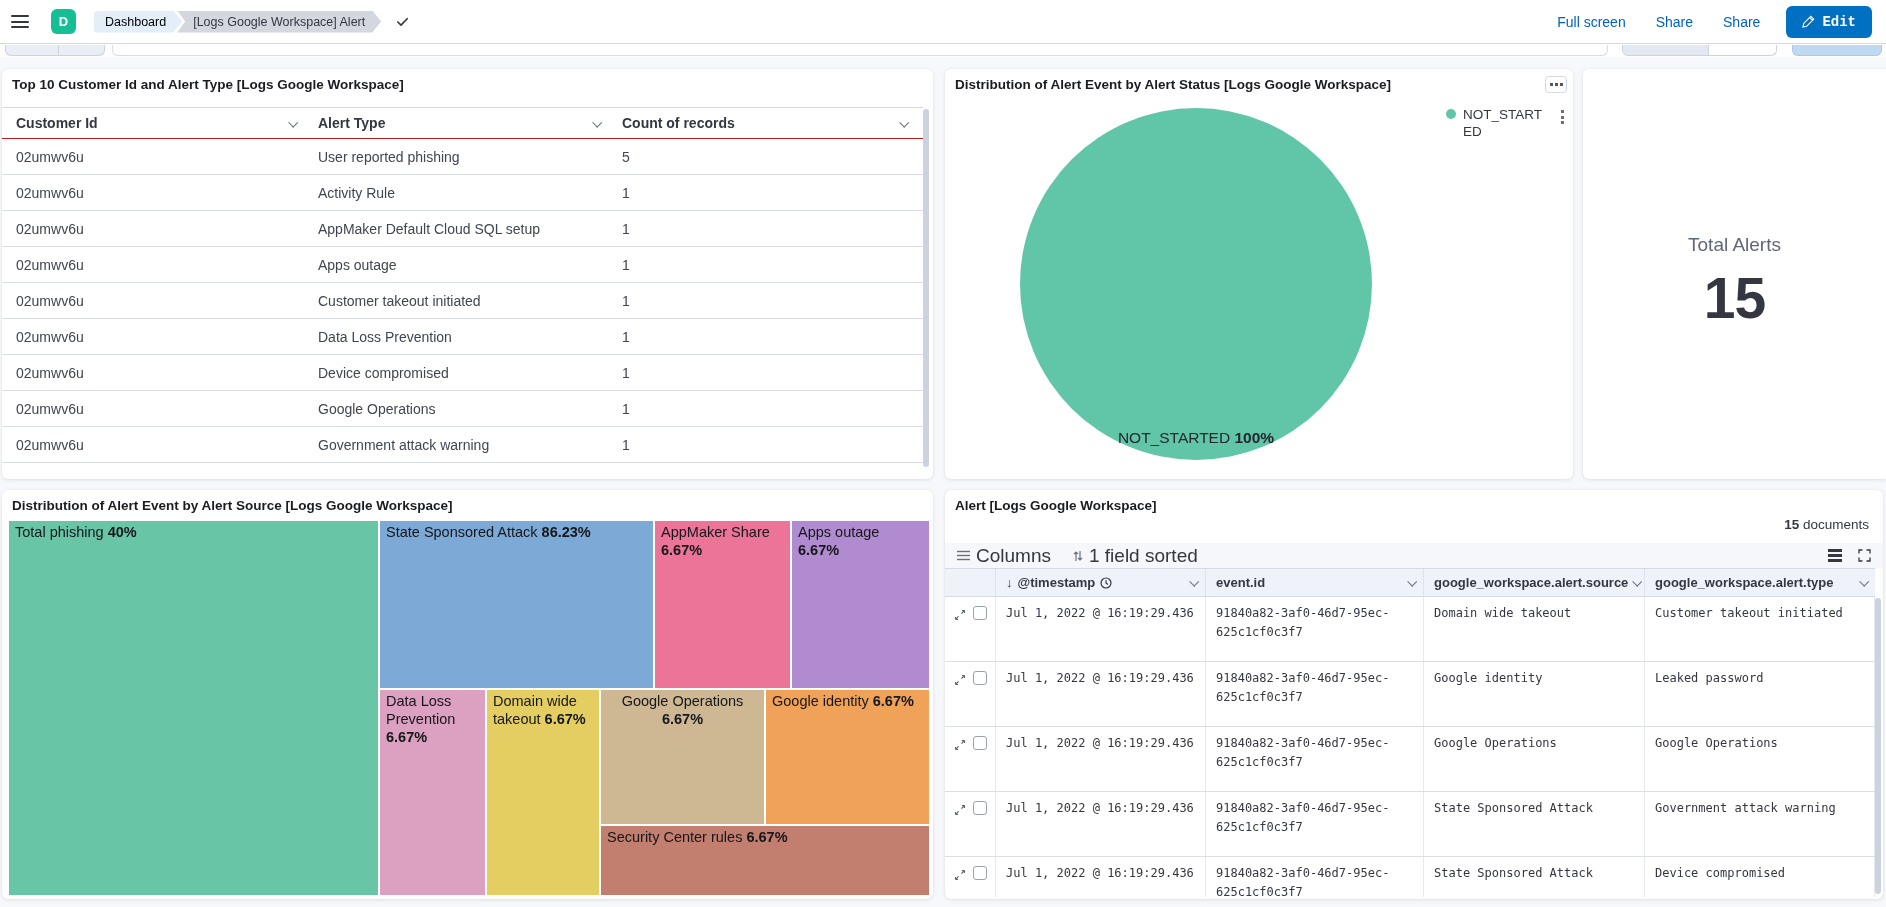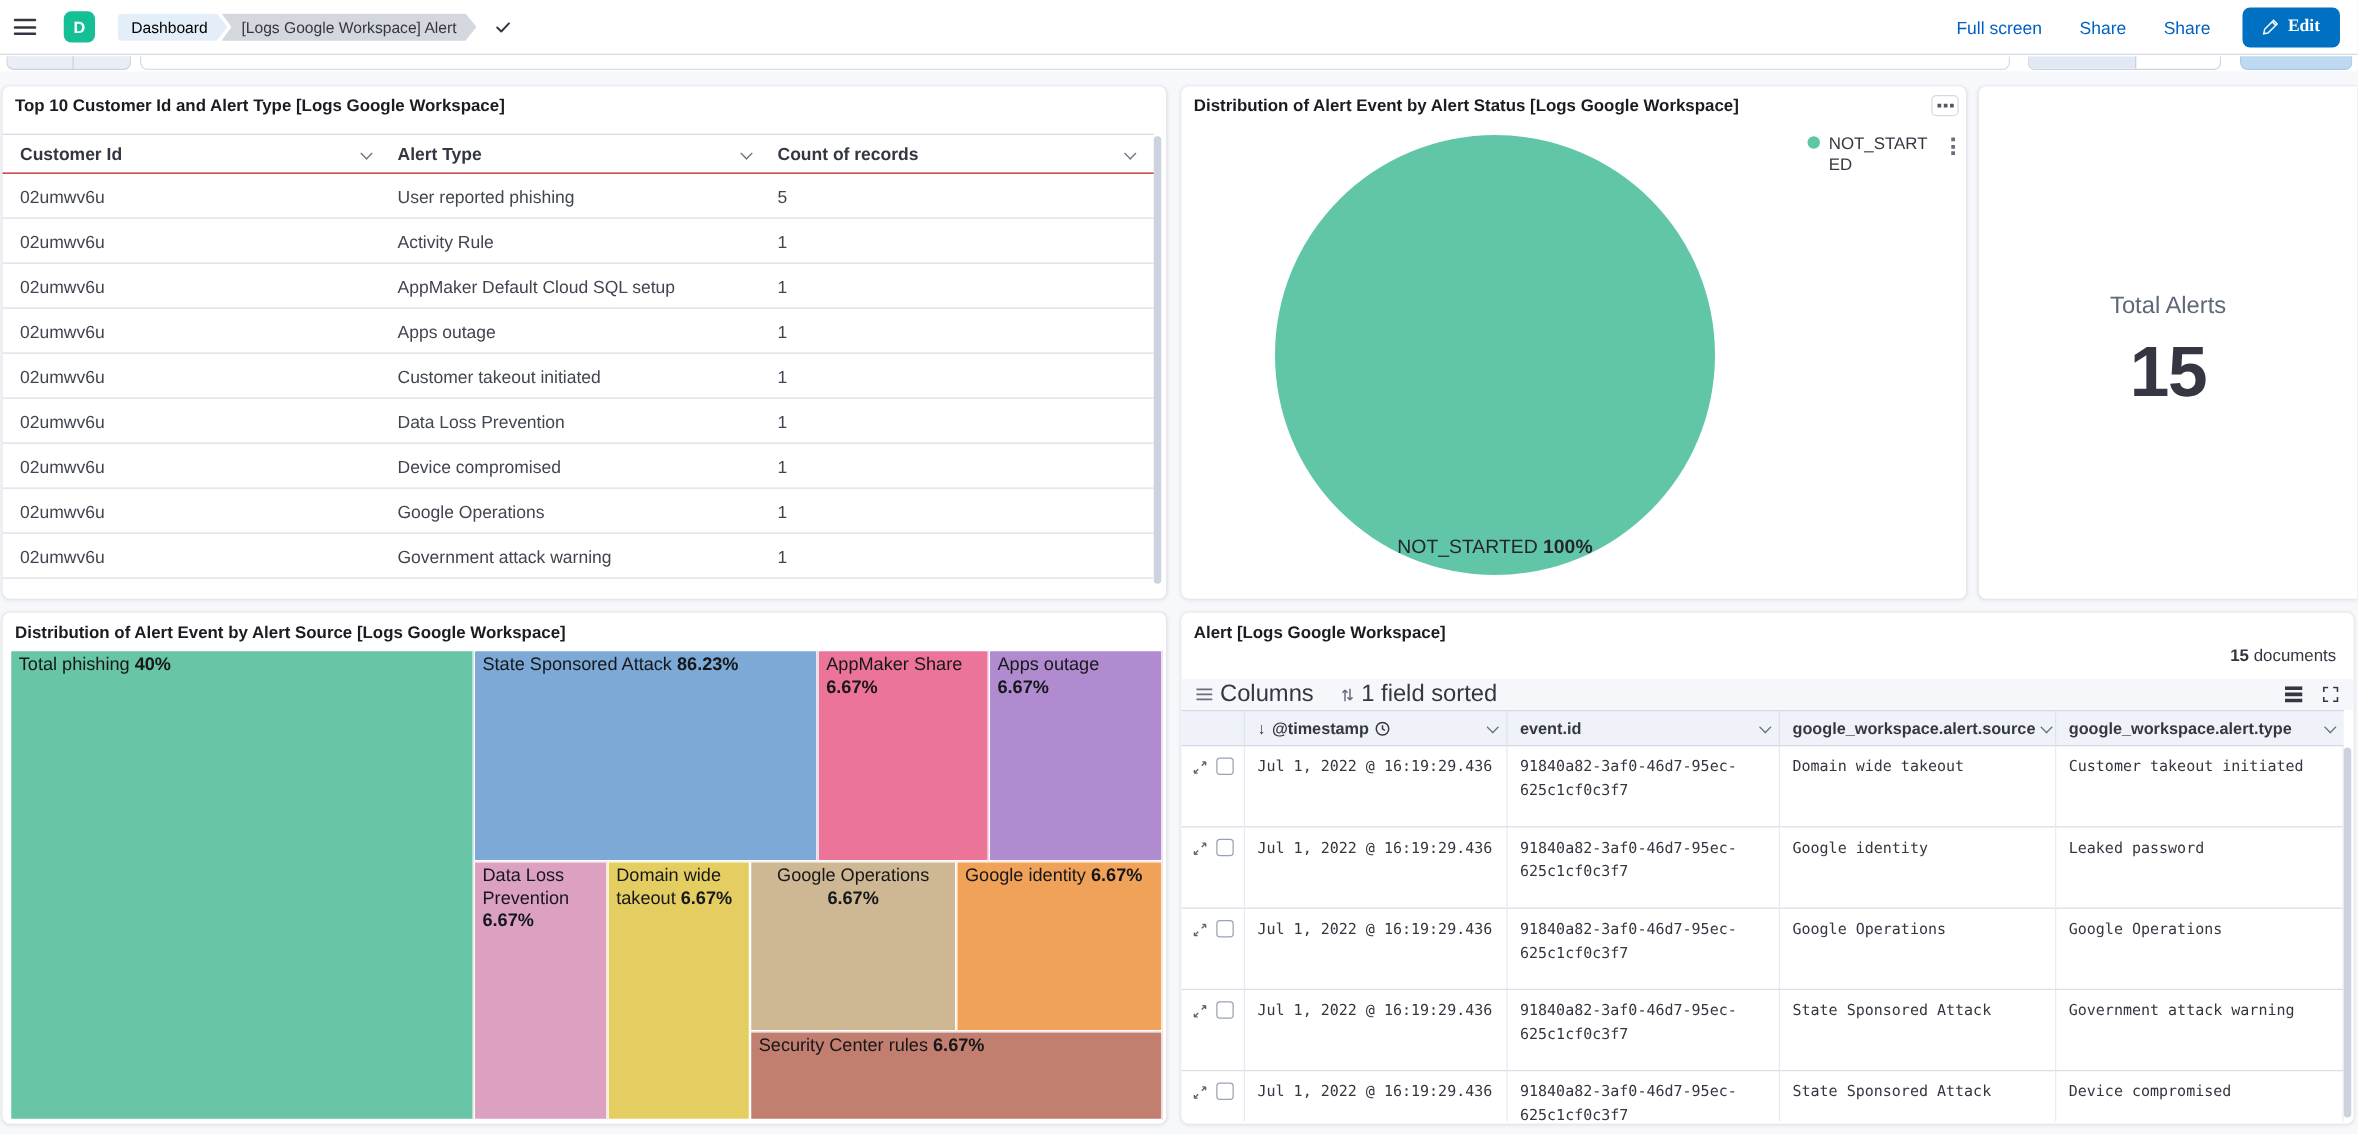--- a/index.html
+++ b/index.html
@@ -18,21 +18,21 @@
   .crumb{height:22px;display:flex;align-items:center;font-size:12.5px;white-space:nowrap}
   .crumb.root{background:#E3EEF9;color:#000000;padding:0 16px 0 11px;
     clip-path:polygon(0 0,calc(100% - 9px) 0,100% 50%,calc(100% - 9px) 100%,0 100%);border-radius:4px 0 0 4px}
   .crumb.current{background:#D4D7DE;color:#343741;padding:0 16px 0 16px;margin-left:-5px;
     clip-path:polygon(0 0,calc(100% - 9px) 0,100% 50%,calc(100% - 9px) 100%,0 100%,8px 50%)}
   .crumb-check{margin-left:14px;display:flex;align-items:center}
   .appbar-right{margin-left:auto;display:flex;align-items:center;padding-right:14px}
   .top-link{color:#0061C2;font-size:14px;margin-left:30px;cursor:pointer;text-decoration:none}
   .edit-btn{margin-left:26px;height:32px;background:#0071C2;color:#fff;border:none;border-radius:6px;
     padding:0 16px;font-size:14px;font-weight:bold;display:flex;align-items:center;gap:7px;cursor:pointer;
-    font-family:Liberation Serif, serif}
+    font-family:Liberation Mono, monospace}
 
   
   .qstrip{position:absolute;left:0;top:44px;width:100%;height:13px;background:#fff;z-index:5}
   .qs{position:absolute;bottom:1px;border:1px solid #CBD3E0;border-top:none;border-radius:0 0 6px 6px}
   .qs.lang{left:5px;width:100px;height:11px;background:#E9EDF4}
   .qs.lang i{position:absolute;left:52px;top:0;bottom:0;width:1px;background:#CBD3E0}
   .qs.search{left:112px;width:1496px;height:11px;background:#fff;border-color:#D7DDE8}
   .qs.date{left:1622px;width:155px;height:11px;background:#fff;overflow:hidden}
   .qs.date i{position:absolute;left:0;top:0;bottom:0;width:86px;background:#E3E9F2;border-right:1px solid #CBD3E0}
   .qs.update{left:1792px;width:90px;height:11px;background:#BFD9F1;border-color:#A9CBE9}

